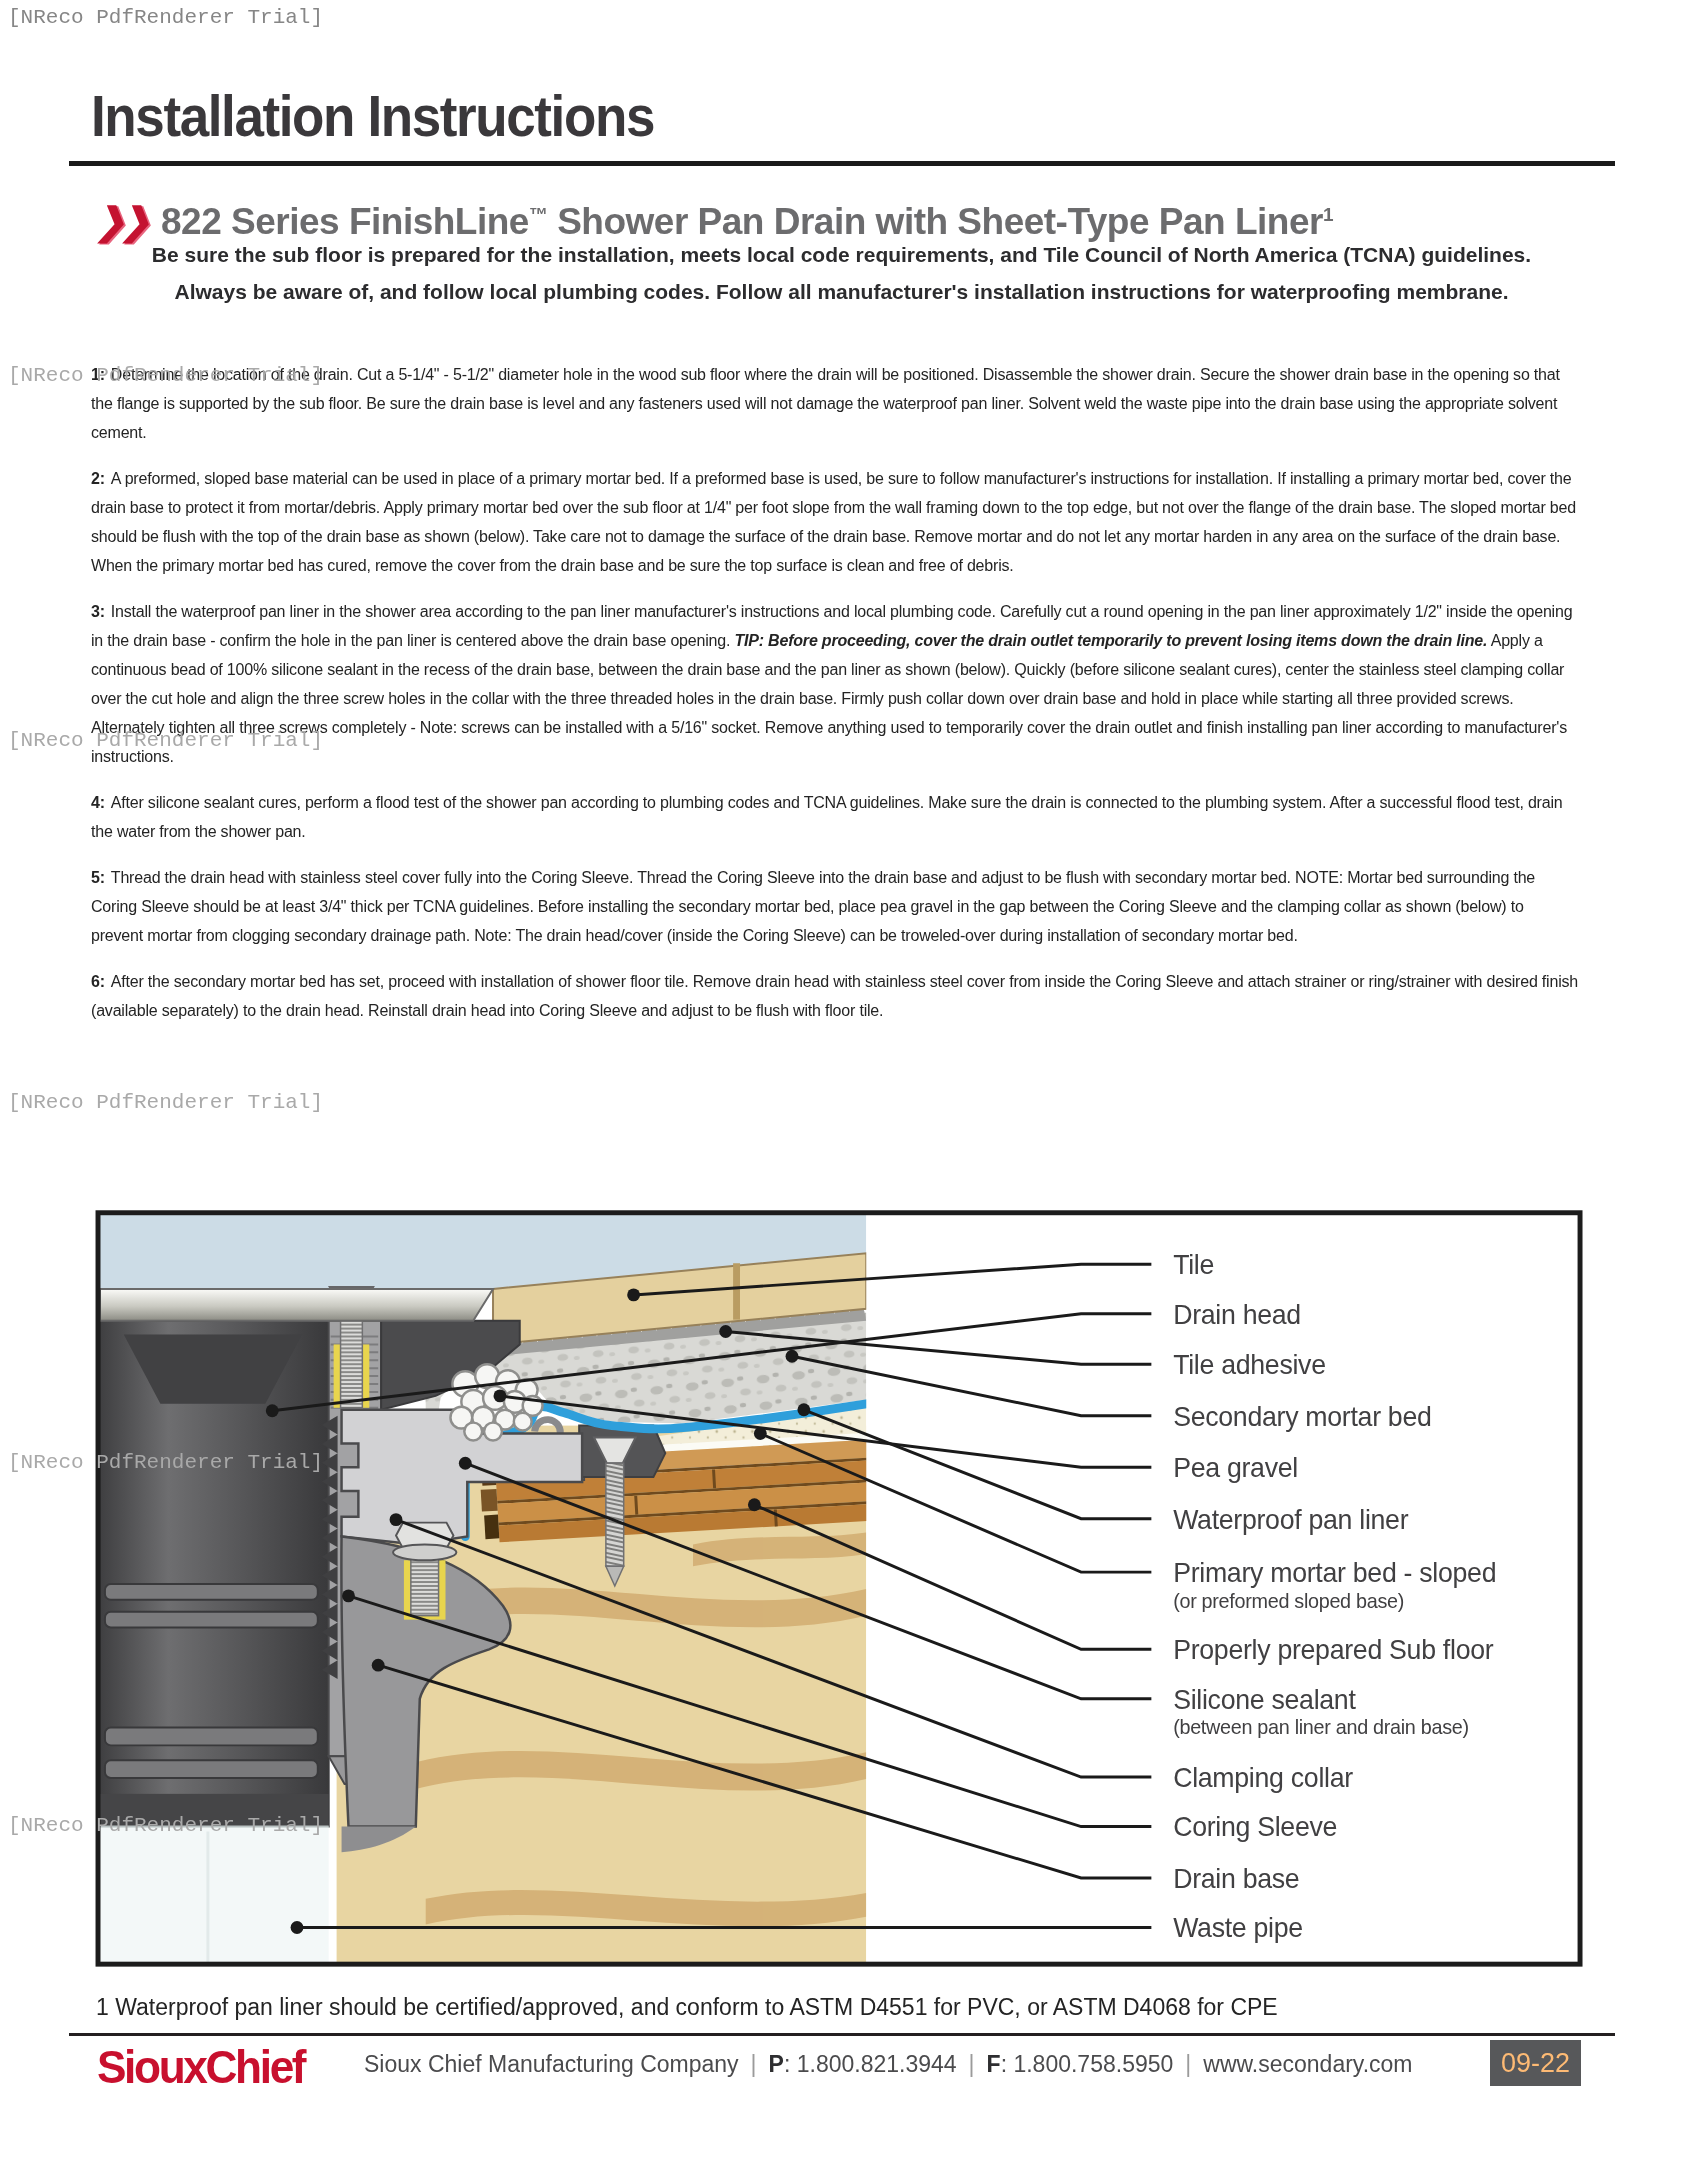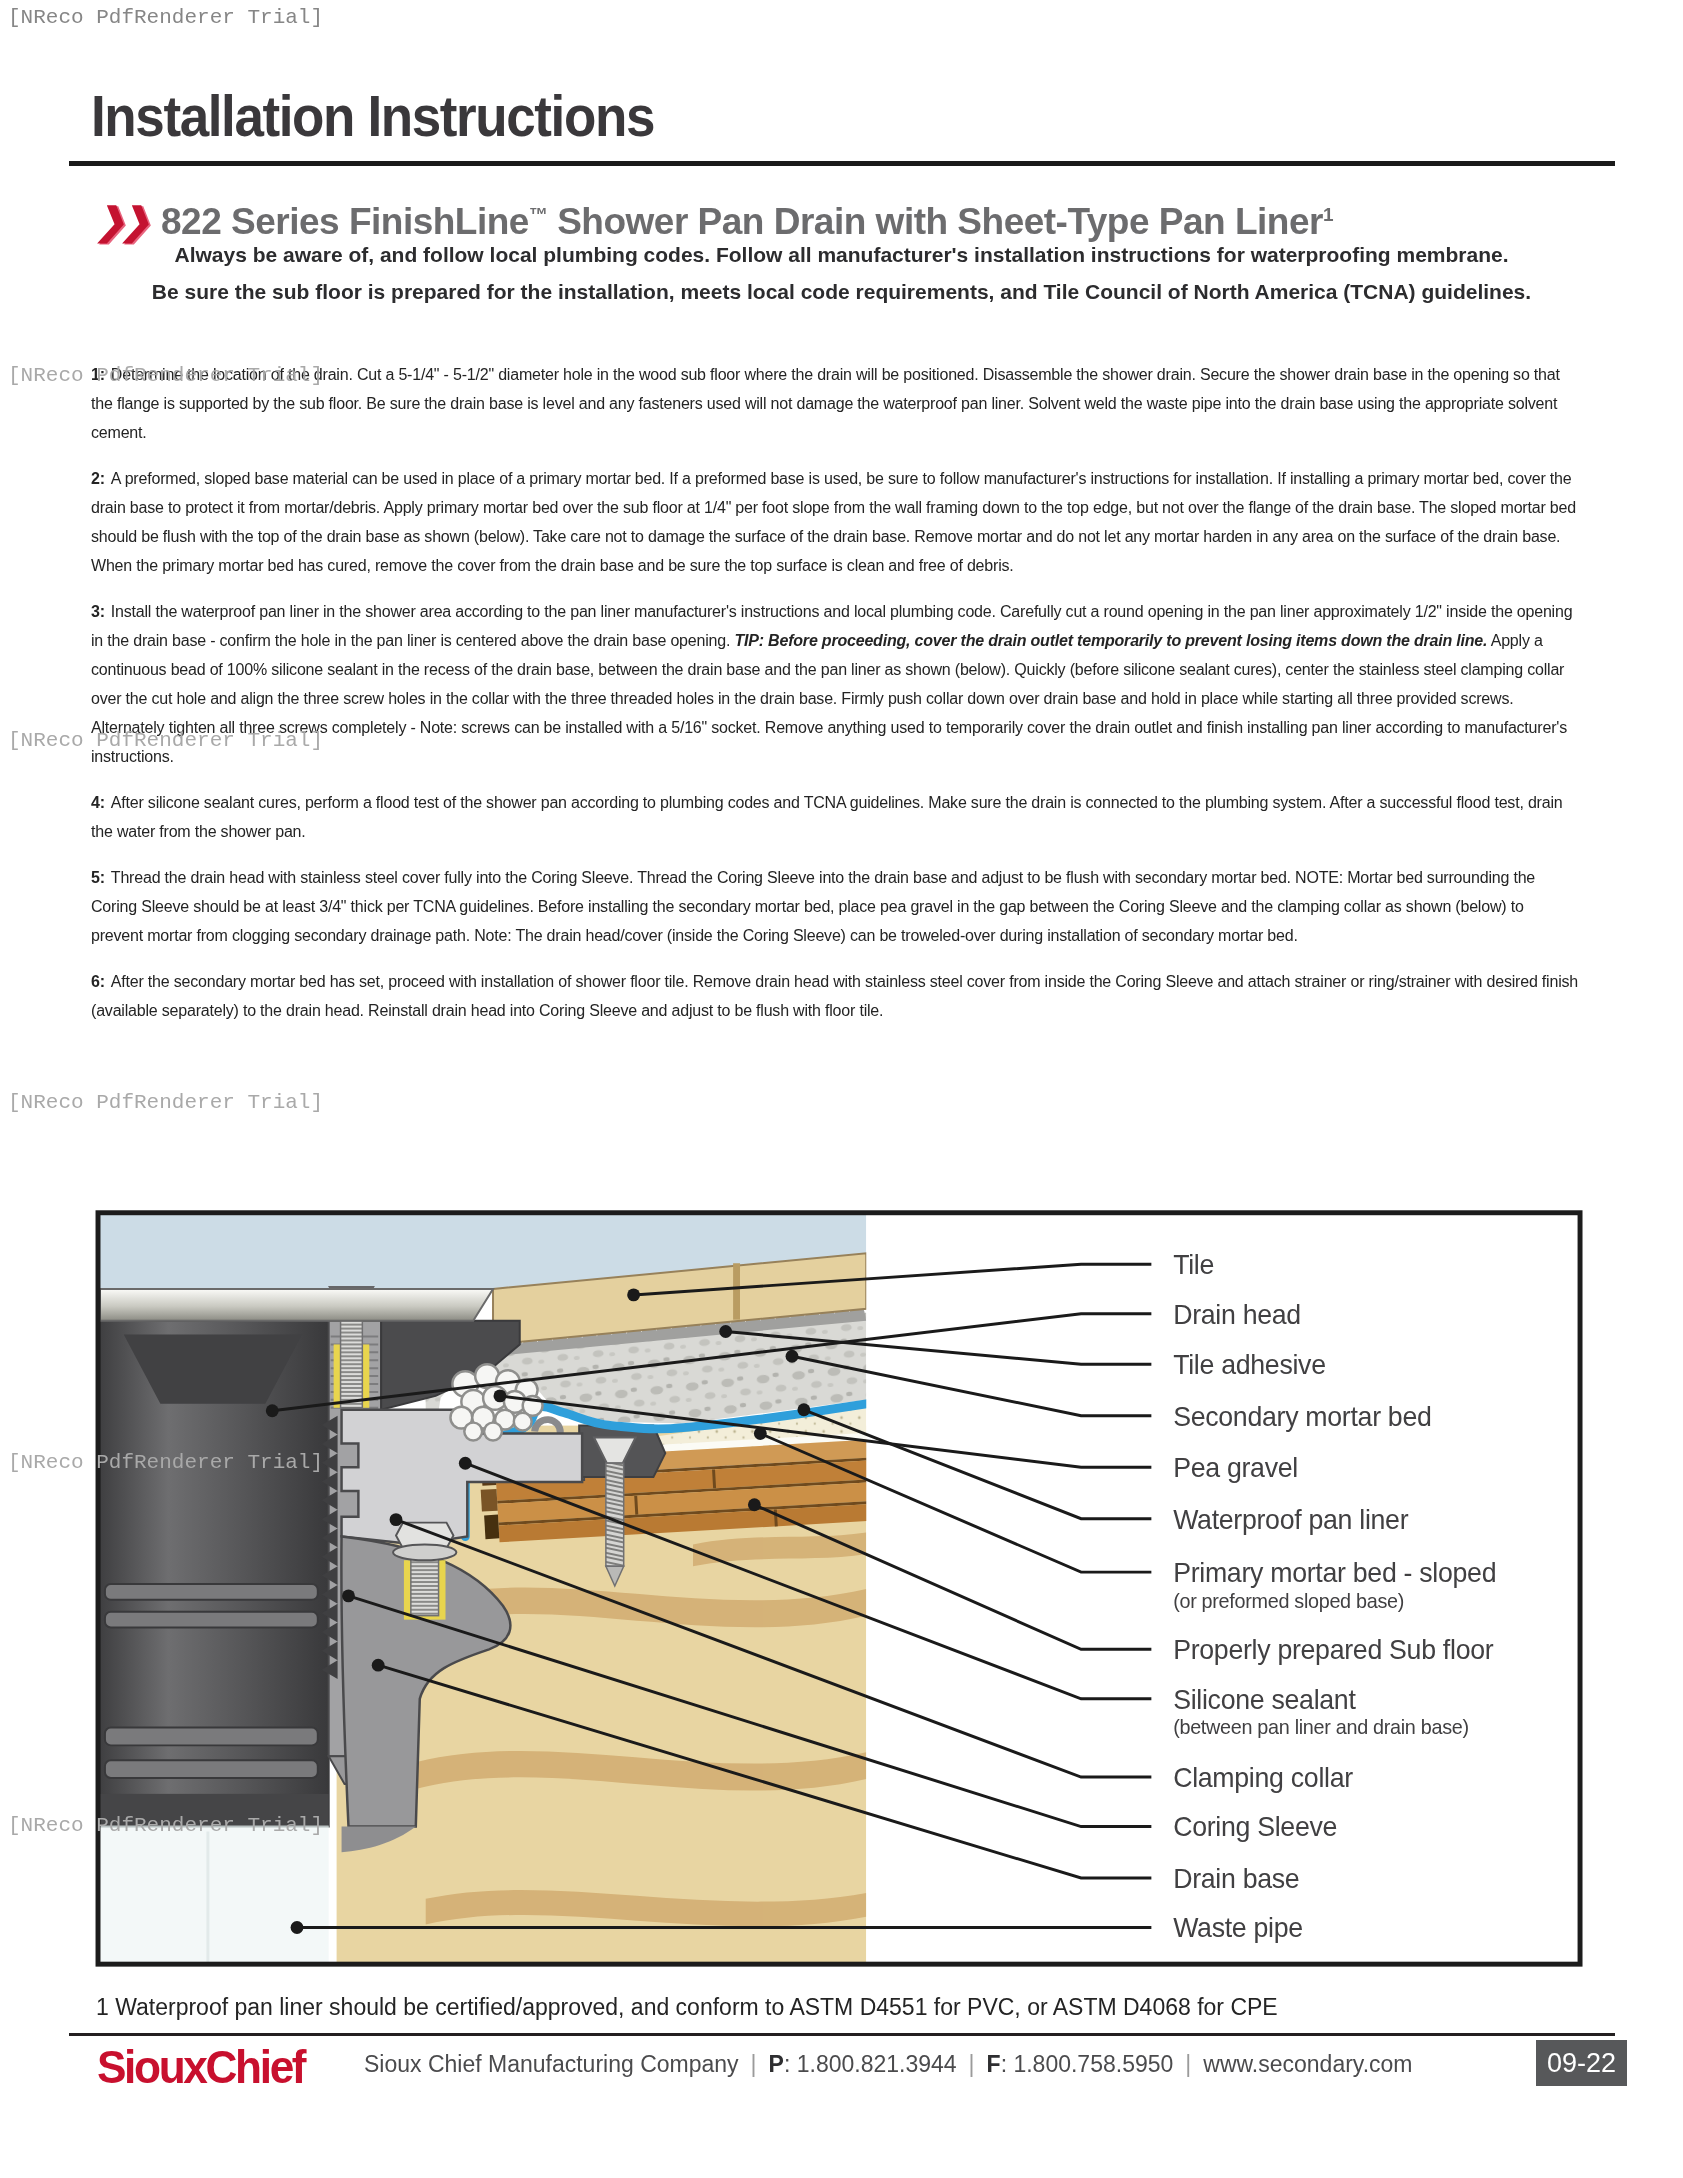--- a/index.html
+++ b/index.html
@@ -25,39 +25,39 @@
   .tip{font-weight:bold;font-style:italic;}
   .footnote{position:absolute;left:96px;top:1994px;font-size:23px;color:#242424;}
   .footer-rule{position:absolute;left:69px;top:2033px;width:1546px;height:3px;background:#231f20;}
   .logo{position:absolute;left:97px;top:2039px;font-size:47px;font-weight:bold;color:#c8102e;
         letter-spacing:-2.5px;transform:scaleX(.94);transform-origin:left top;white-space:nowrap;}
   .footer-info{position:absolute;left:364px;top:2051px;font-size:23px;color:#4b4b4d;
                display:flex;align-items:center;gap:12px;white-space:nowrap;}
   .footer-info .sep{color:#9b9b9b;}
   .footer-info b{color:#2e2e30;}
   .badge{position:absolute;left:1490px;top:2040px;width:91px;height:46px;background:#57585a;
-         color:#ffffff;font-size:27px;display:flex;align-items:center;justify-content:center;margin-left:46px;}
+         color:#fdba74;font-size:27px;display:flex;align-items:center;justify-content:center;}
   svg.diagram{position:absolute;left:0;top:0;z-index:5;}
   svg text{font-family:"Liberation Sans",sans-serif;font-size:27px;fill:#414042;letter-spacing:-0.3px;}
   svg text.sub{font-size:20px;}
 </style>
 </head>
 <body>
 
 <div class="page">
 
   <div class="title">Installation Instructions</div>
   <div class="title-rule"></div>
   <div class="subtitle">
     <span class="chev">❯❯</span><span>822 Series FinishLine</span><sup>™</sup><span> Shower Pan Drain with Sheet-Type Pan Liner</span><sup>1</sup>
   </div>
 
   <div class="intro">
+    <div>Be sure the sub floor is prepared for the installation, meets local code requirements, and Tile Council of North America (TCNA) guidelines.</div>
     <div>Always be aware of, and follow local plumbing codes. Follow all manufacturer's installation instructions for waterproofing membrane.</div>
-    <div>Be sure the sub floor is prepared for the installation, meets local code requirements, and Tile Council of North America (TCNA) guidelines.</div>
   </div>
 
   <div class="steps">
     <p><span class="stepnum">1:</span><span>Determine the location of the drain. Cut a 5-1/4" - 5-1/2" diameter hole in the wood sub floor where the drain will be positioned. Disassemble the shower drain. Secure the shower drain base in the opening so that the flange is supported by the sub floor. Be sure the drain base is level and any fasteners used will not damage the waterproof pan liner. Solvent weld the waste pipe into the drain base using the appropriate solvent cement.</span></p>
     <p><span class="stepnum">2:</span><span>A preformed, sloped base material can be used in place of a primary mortar bed. If a preformed base is used, be sure to follow manufacturer's instructions for installation. If installing a primary mortar bed, cover the drain base to protect it from mortar/debris. Apply primary mortar bed over the sub floor at 1/4" per foot slope from the wall framing down to the top edge, but not over the flange of the drain base. The sloped mortar bed should be flush with the top of the drain base as shown (below). Take care not to damage the surface of the drain base. Remove mortar and do not let any mortar harden in any area on the surface of the drain base. When the primary mortar bed has cured, remove the cover from the drain base and be sure the top surface is clean and free of debris.</span></p>
     <p><span class="stepnum">3:</span><span>Install the waterproof pan liner in the shower area according to the pan liner manufacturer's instructions and local plumbing code. Carefully cut a round opening in the pan liner approximately 1/2" inside the opening in the drain base - confirm the hole in the pan liner is centered above the drain base opening. </span><span class="tip">TIP: Before proceeding, cover the drain outlet temporarily to prevent losing items down the drain line.</span><span> Apply a continuous bead of 100% silicone sealant in the recess of the drain base, between the drain base and the pan liner as shown (below). Quickly (before silicone sealant cures), center the stainless steel clamping collar over the cut hole and align the three screw holes in the collar with the three threaded holes in the drain base. Firmly push collar down over drain base and hold in place while starting all three provided screws. Alternately tighten all three screws completely - Note: screws can be installed with a 5/16" socket. Remove anything used to temporarily cover the drain outlet and finish installing pan liner according to manufacturer's instructions.</span></p>
     <p><span class="stepnum">4:</span><span>After silicone sealant cures, perform a flood test of the shower pan according to plumbing codes and TCNA guidelines. Make sure the drain is connected to the plumbing system. After a successful flood test, drain the water from the shower pan.</span></p>
     <p><span class="stepnum">5:</span><span>Thread the drain head with stainless steel cover fully into the Coring Sleeve. Thread the Coring Sleeve into the drain base and adjust to be flush with secondary mortar bed. NOTE: Mortar bed surrounding the Coring Sleeve should be at least 3/4" thick per TCNA guidelines. Before installing the secondary mortar bed, place pea gravel in the gap between the Coring Sleeve and the clamping collar as shown (below) to prevent mortar from clogging secondary drainage path. Note: The drain head/cover (inside the Coring Sleeve) can be troweled-over during installation of secondary mortar bed.</span></p>
     <p><span class="stepnum">6:</span><span>After the secondary mortar bed has set, proceed with installation of shower floor tile. Remove drain head with stainless steel cover from inside the Coring Sleeve and attach strainer or ring/strainer with desired finish (available separately) to the drain head. Reinstall drain head into Coring Sleeve and adjust to be flush with floor tile.</span></p>
   </div>

